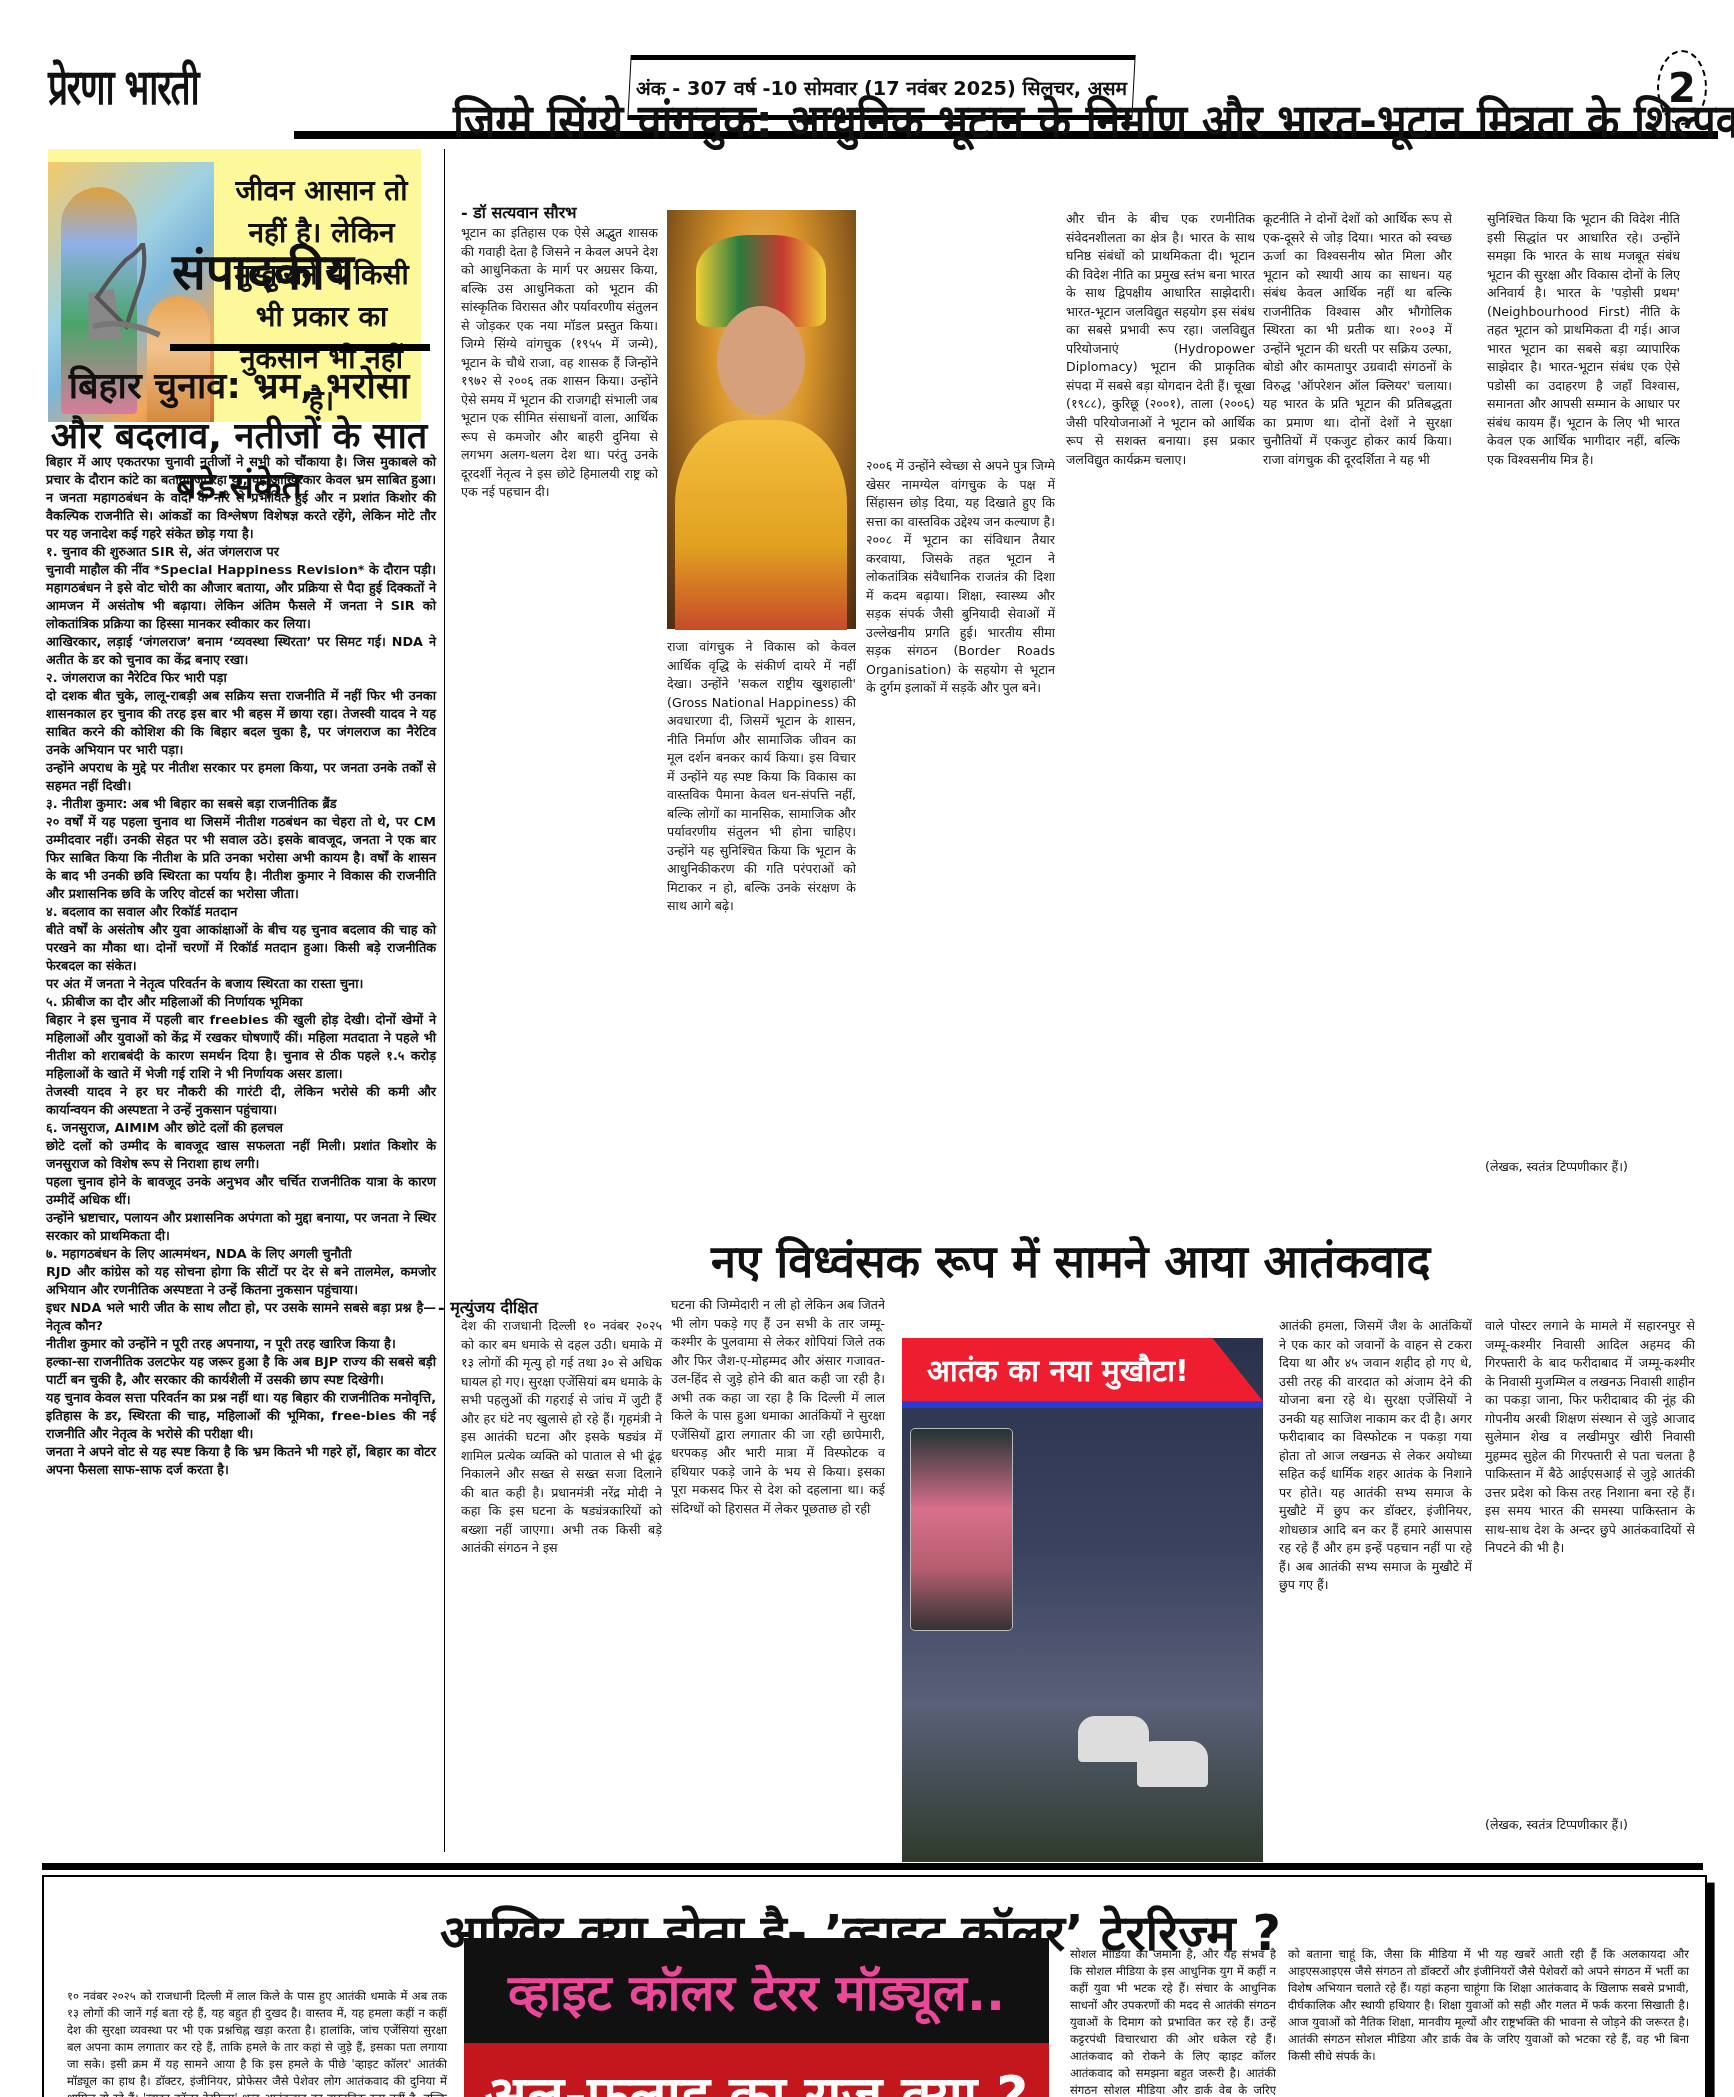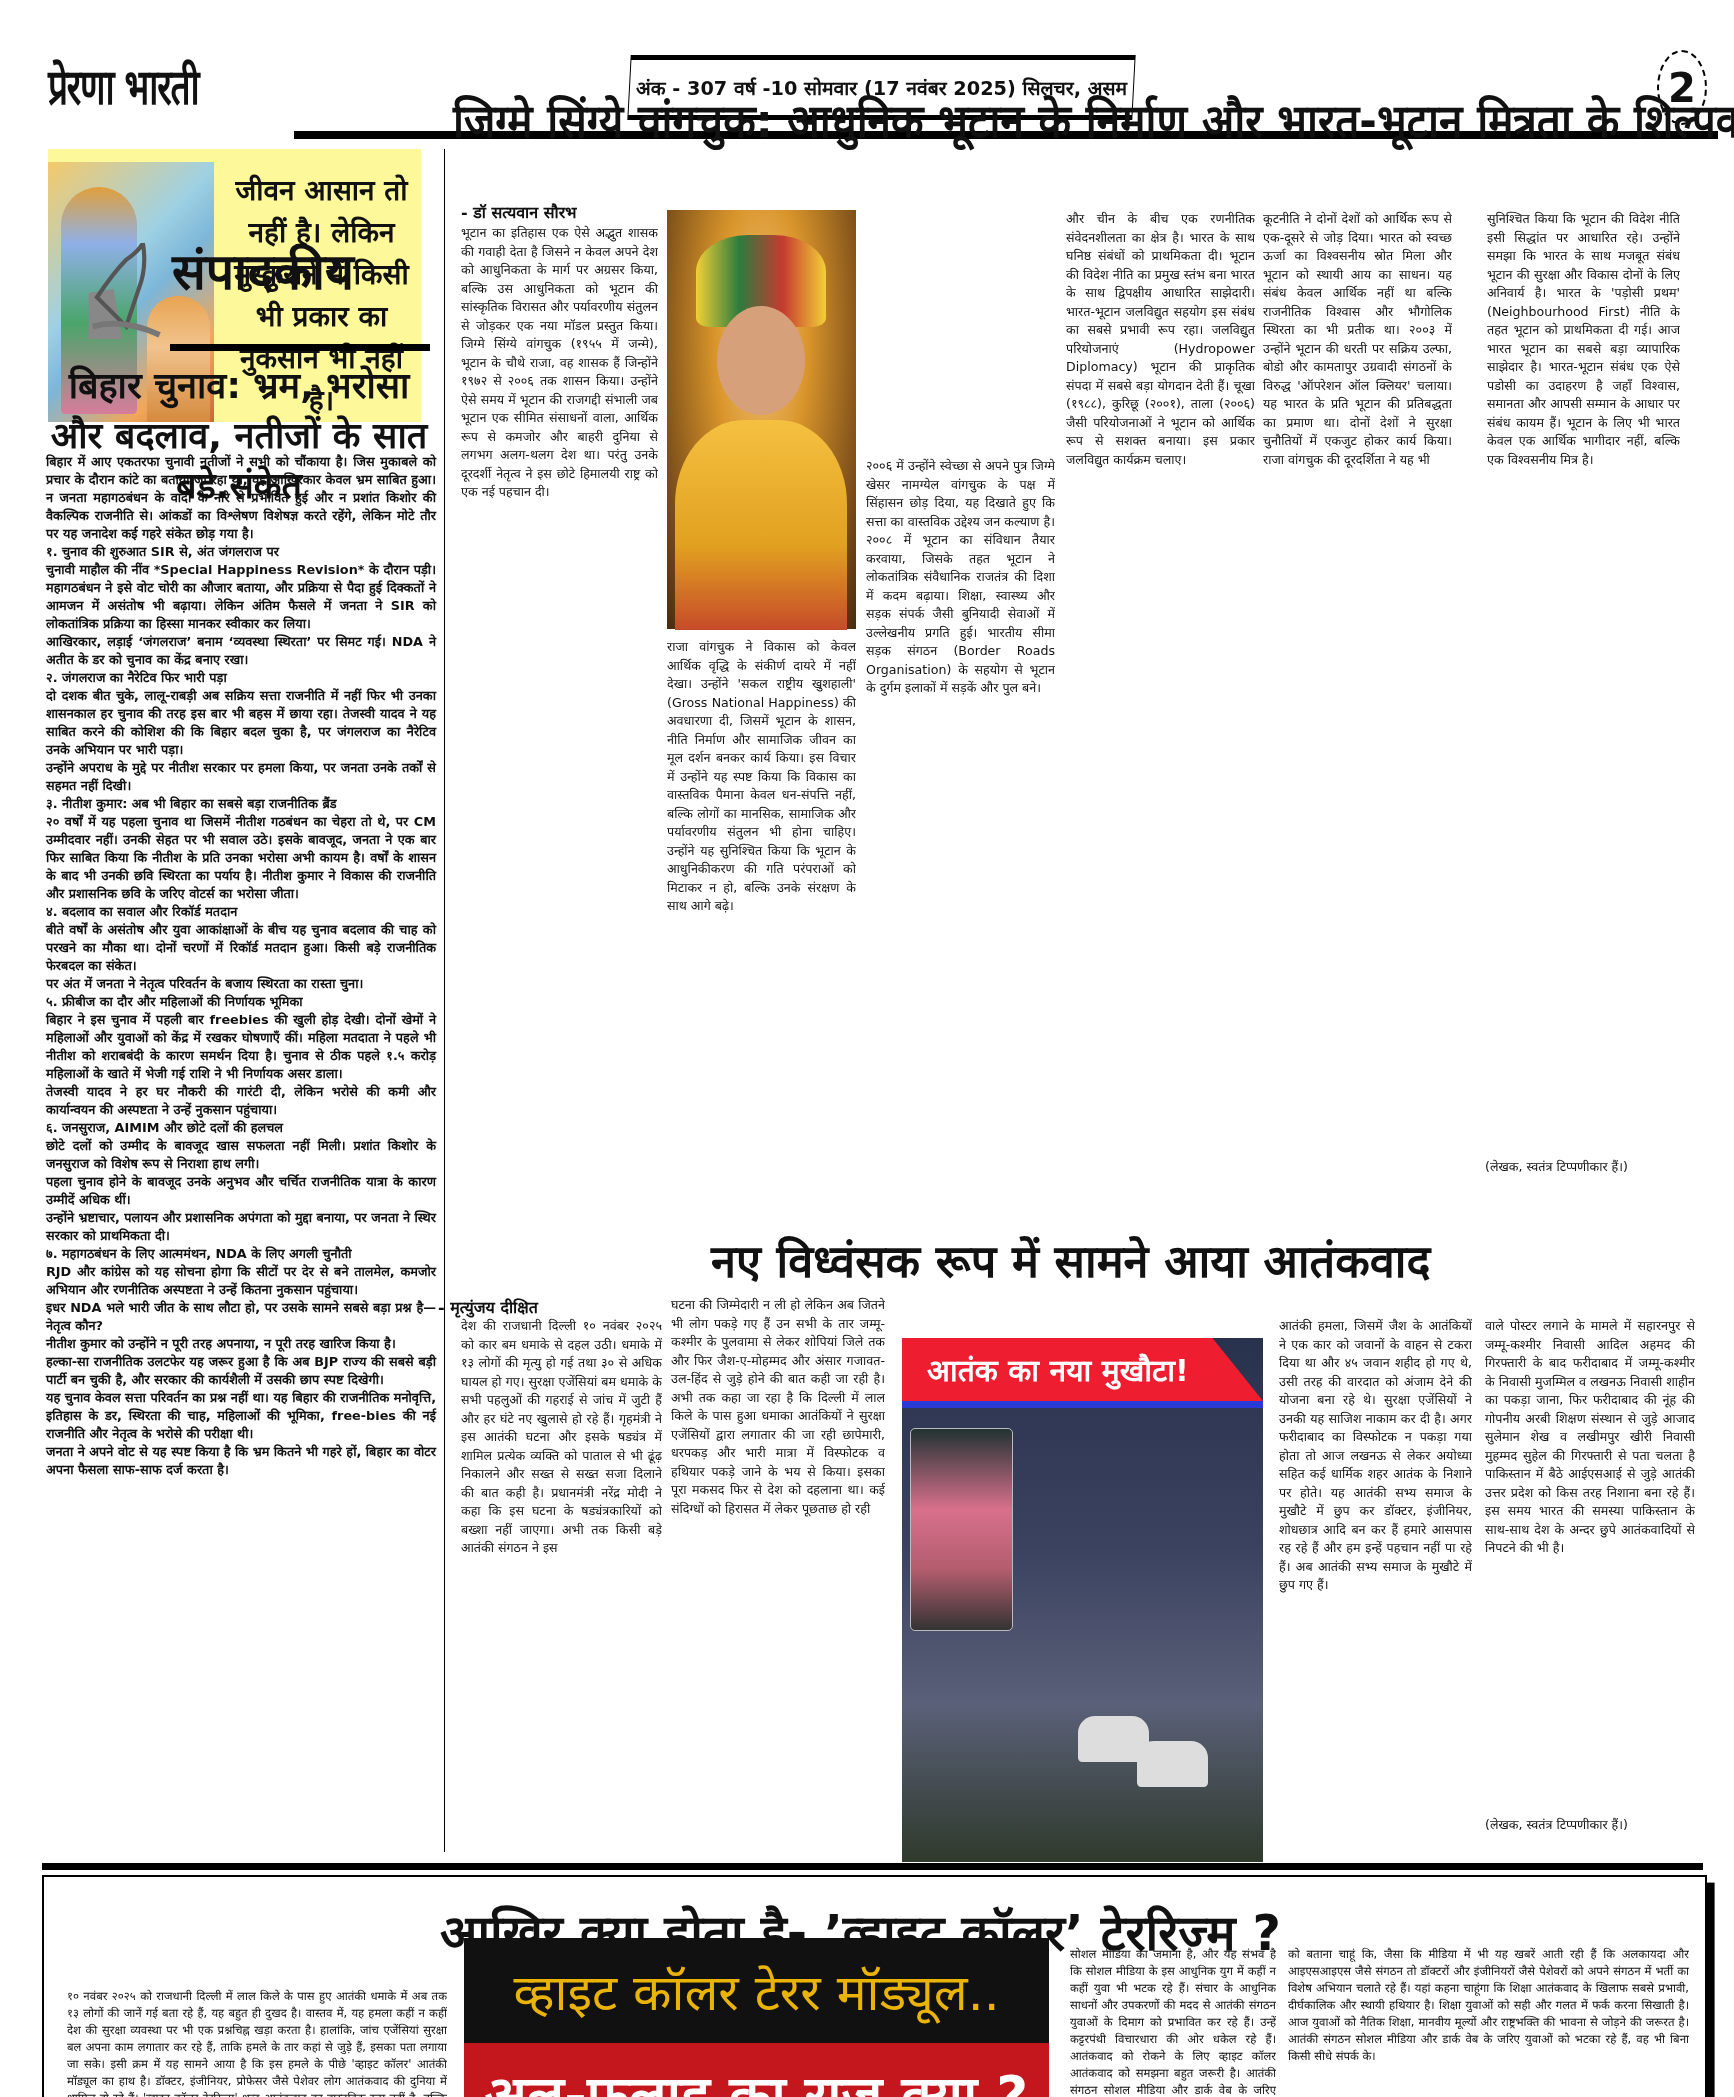--- a/index.html
+++ b/index.html
@@ -59,22 +59,22 @@
   .tr-photo .banner-strip { position: absolute; left: 0; top: 63px; width: 100%; height: 6.7px; background: #2a3ad6; }
   .tr-photo .face { position: absolute; left: 8.4px; top: 90px; width: 101px; height: 201px; background: linear-gradient(180deg, #233 0%, #d8708c 40%, #b35d6e 70%, #333 100%);
                     border: 1.7px solid #bbb; border-radius: 5px; }
   .tr-photo .car { position: absolute; width: 71px; height: 46px; background: #ddd; border-radius: 17px 17px 4.2px 4.2px; }
 
   
   .bottom-box { left: 42px; top: 1875px; width: 1661px; height: 810px; border: 2.1px solid #000; box-shadow: 7.6px 7.6px 0 #000; background: #fff; }
   .top-rule { left: 42px; top: 1863px; width: 1661px; height: 6.7px; background: #000; }
   .wc-headline { left: 440px; top: 1898px; font-size: 49px; font-weight: 900; white-space: nowrap; }
   .wc-img { left: 464px; top: 1938px; width: 585px; height: 419px; background: #111; overflow: hidden; }
-  .wc-img .yellow { position: absolute; left: 0; top: 0; width: 100%; height: 105px; background: #111; color: #eab308;
-                    font-size: 50px; font-weight: 400; display: flex; align-items: center; justify-content: center; }
+  .wc-img .yellow { position: absolute; left: 0; top: 0; width: 100%; height: 105px; background: #111; color: #ec4899;
+                    font-size: 50px; font-weight: 700; display: flex; align-items: center; justify-content: center; }
   .wc-img .red { position: absolute; left: 0; top: 105px; width: 100%; height: 101px; background: #c4171d; color: #fff;
                  font-size: 55px; font-weight: 900; display: flex; align-items: center; justify-content: center; }
   .bcol { font-size: 11.5px; line-height: 17px; text-align: justify; }
 </style>
 </head>
 <body>
 
 <div class="abs mast-title">प्रेरणा भारती</div>
 <div class="abs mast-rule"></div>
 <div class="abs issue-box">

